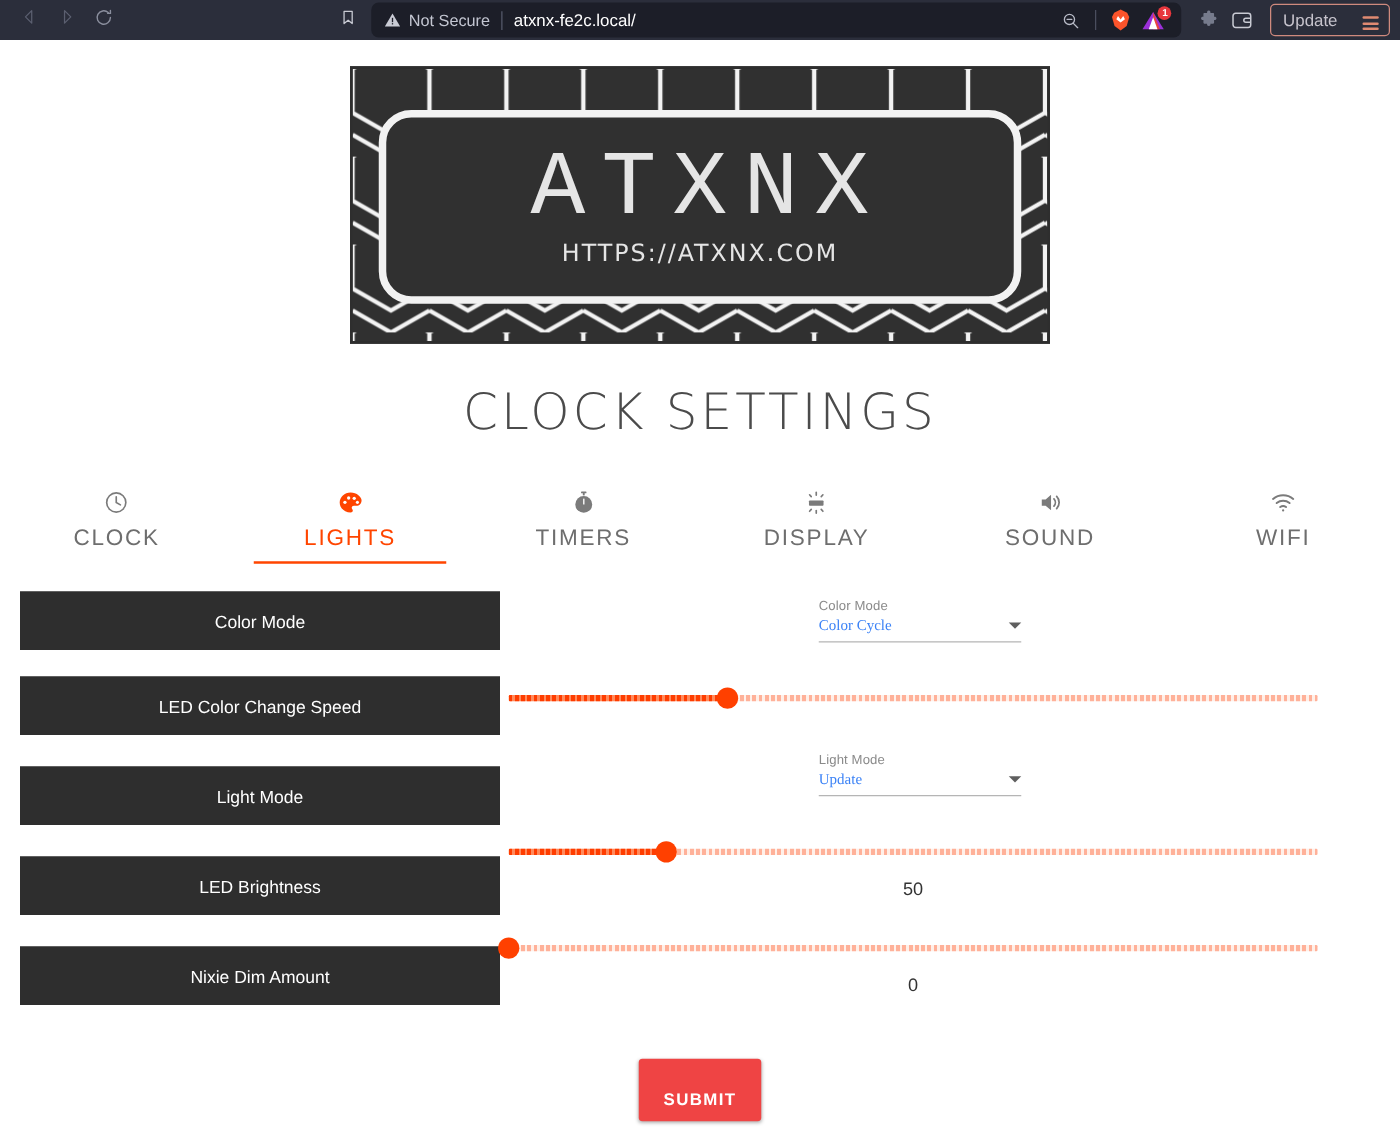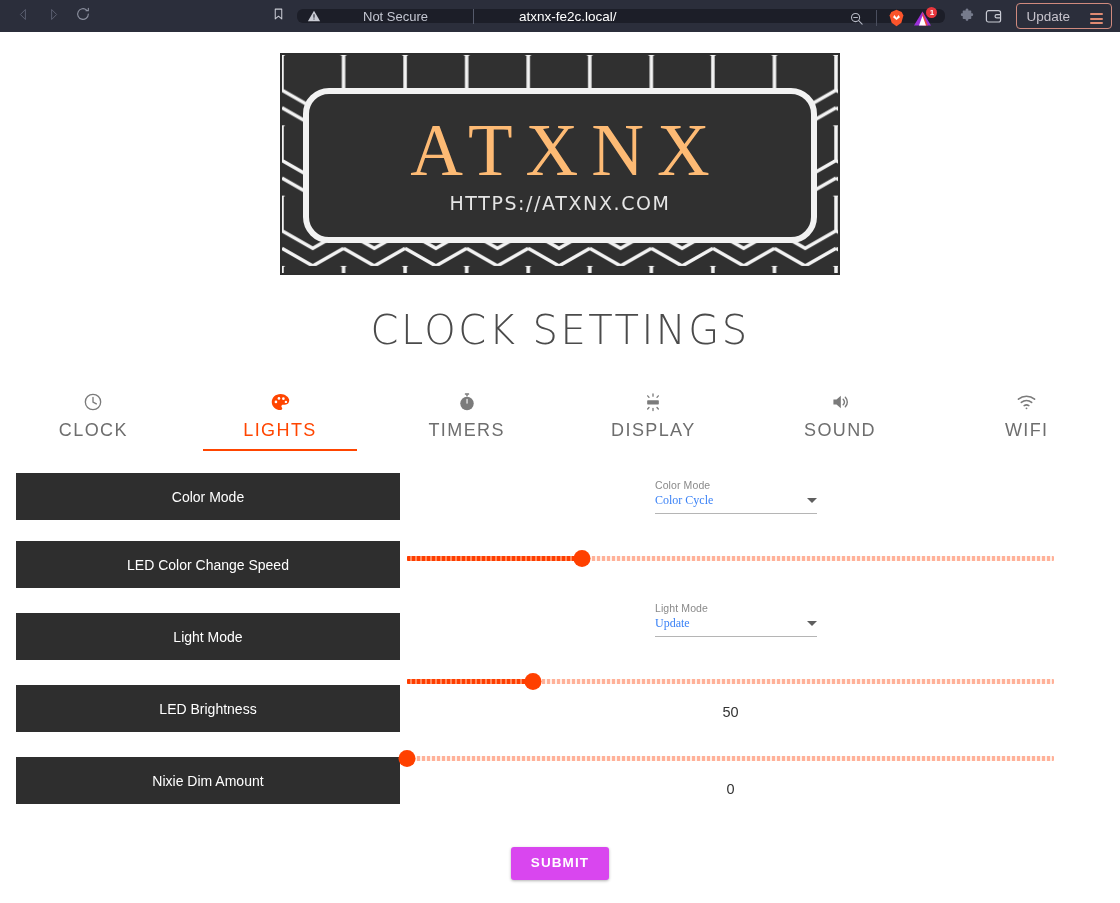--- a/index.html
+++ b/index.html
@@ -27,29 +27,28 @@
   }
   .nav-btn.disabled { color: #5b5f70; }
   .bookmark-btn {
     width: 30px; height: 28px;
     display: flex; align-items: center; justify-content: center;
     color: #c9cbd4;
     margin-left: 165px;
   }
   #url-bar {
     flex: 1;
-    height: 14px;
+    height: 28px;
     background: #1c1e28;
     border-radius: 6px;
     display: flex;
-    align-items: flex-start;
+    align-items: center;
     padding: 0 10px;
     margin-left: 4px;
     min-width: 0;
-    gap: 36px;
   }
   .warn-icon { color: #c9cbd4; display:flex; align-items:center; margin-right: 6px; }
   .not-secure-text {
     color: #c3c6d1;
     font-size: 13px;
     white-space: nowrap;
   }
   .url-divider {
     width: 1px; height: 15px;
     background: #555a6b;
@@ -117,24 +116,24 @@
     left: 21px; right: 21px; top: 33px; bottom: 30px;
     border: 6px solid #f2f2f2;
     border-radius: 26px;
     background: #303030;
     display: flex;
     flex-direction: column;
     align-items: center;
     justify-content: center;
   }
   #logo-text {
-    color: #fdba74;
+    color: #e5e5e5;
     font-size: 73px;
     letter-spacing: 13px;
-    font-family: Liberation Serif, serif;
+    font-family: Liberation Mono, monospace;
     font-weight: 400;
     line-height: 1;
     padding-left: 13px;
     margin-top: -4px;
   }
   #logo-sub {
     color: #e5e5e5;
     font-size: 19px;
     letter-spacing: 1.6px;
     font-family: "DejaVu Sans", sans-serif;
@@ -276,26 +275,26 @@
     margin-left: -26px;
   }
 
   .gap-a { height: 30px; }
   .gap-b { height: 28px; }
 
   
   #submit-wrap { text-align: center; margin-top: 18px; }
   #submit-btn {
     display: inline-block;
-    background: #d946ef;
+    background: #ef4444;
     color: #ffffff;
     font-size: 13.5px;
     letter-spacing: 1.1px;
     font-weight: bold;
-    padding: 8px 20px 10px;
+    padding: 25px 20px 10px;
     border: none;
     border-radius: 3px;
     box-shadow: 0 1px 3px rgba(0,0,0,0.3);
     font-family: "Liberation Sans", sans-serif;
   }
   #version-text {
     text-align: center;
     font-size: 14px;
     color: #3b3b3b;
     margin-top: 22px;

